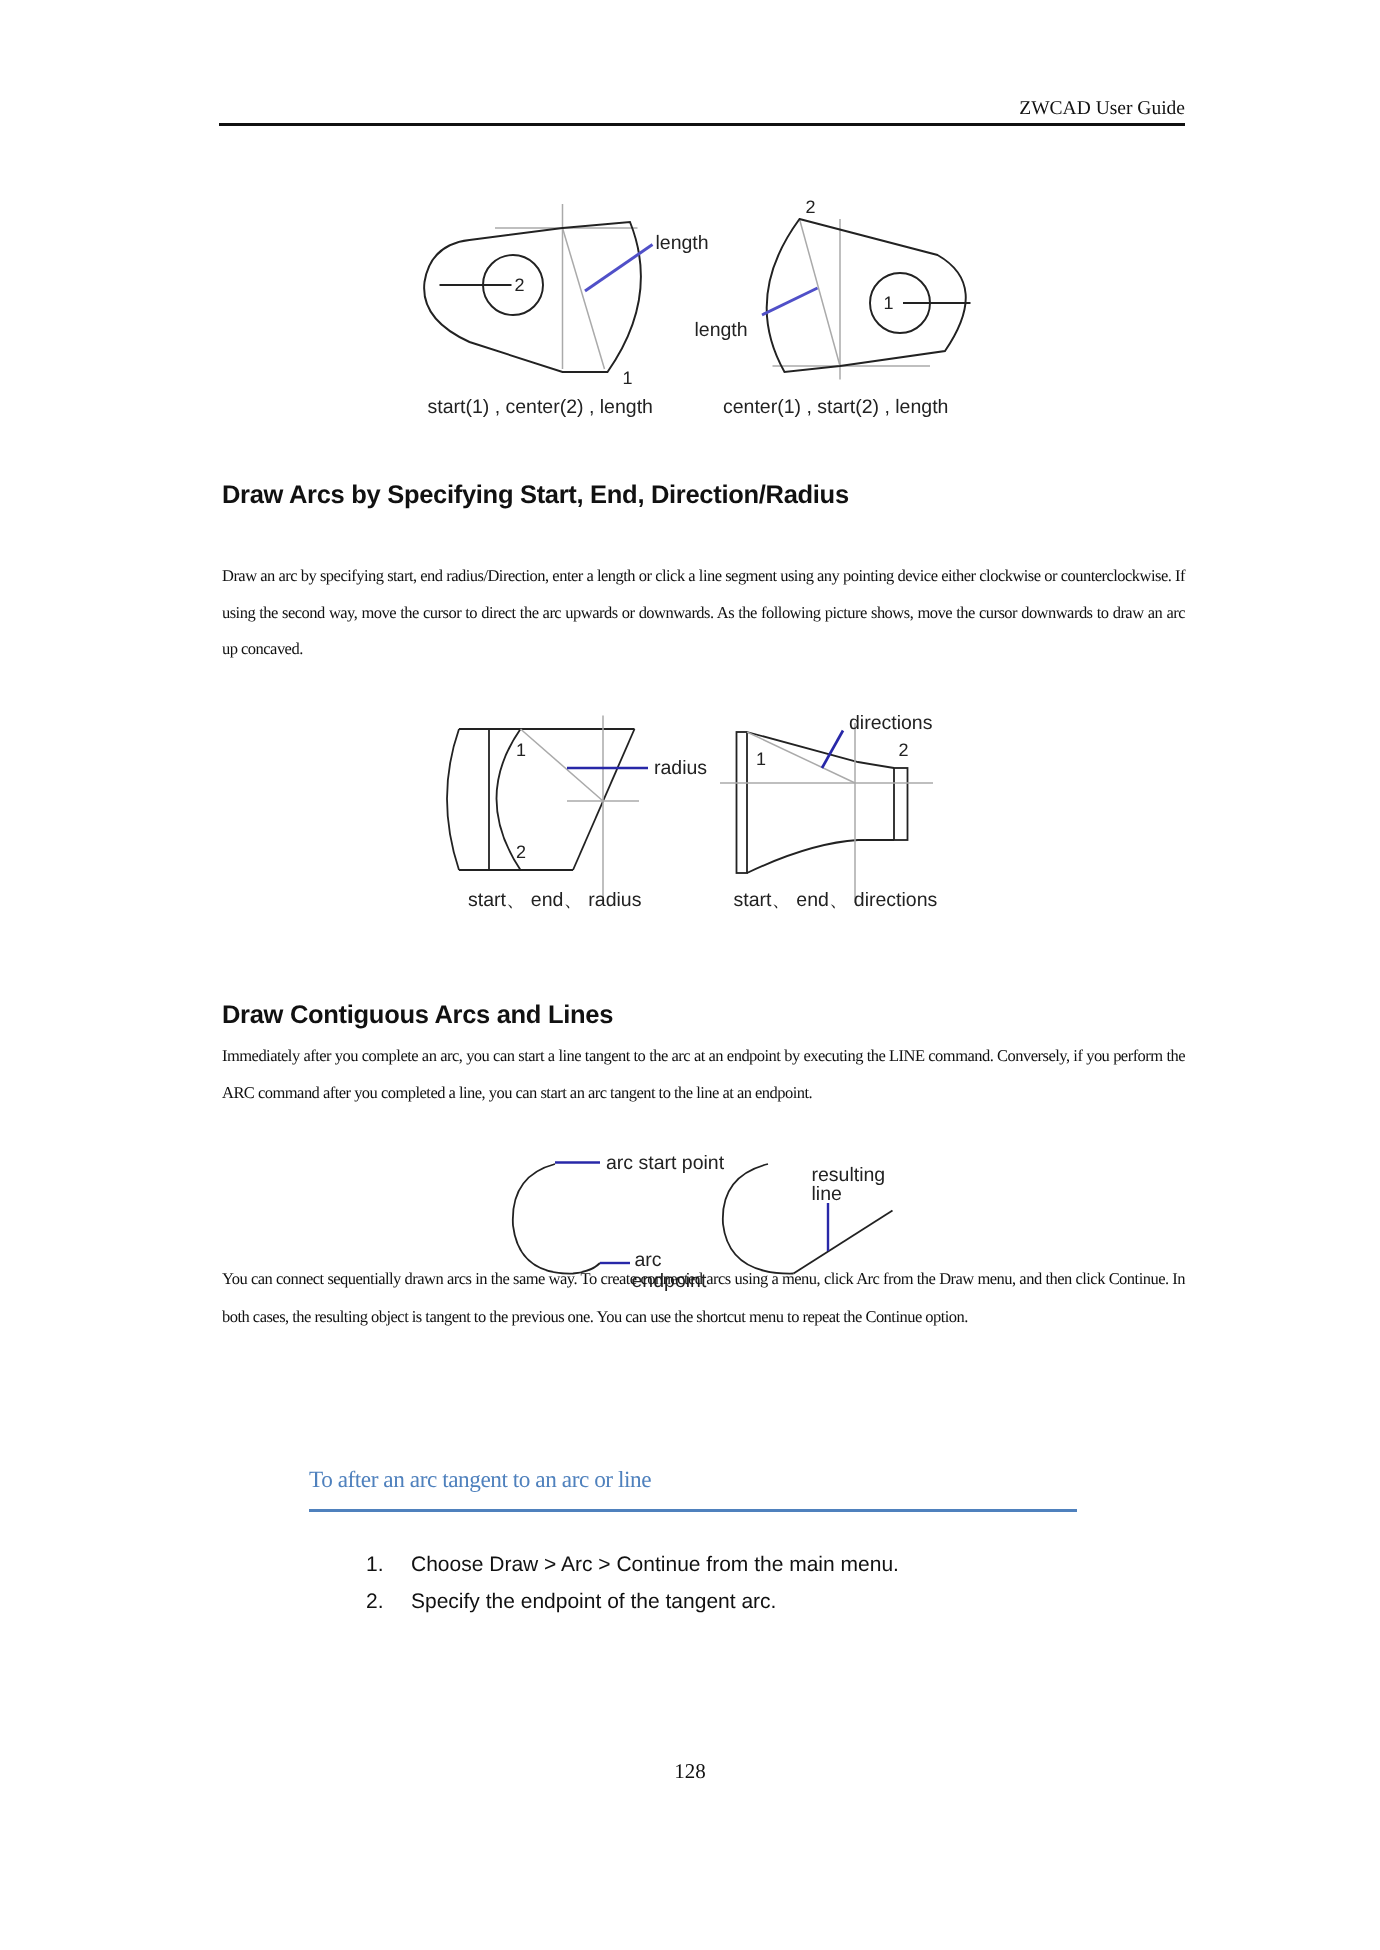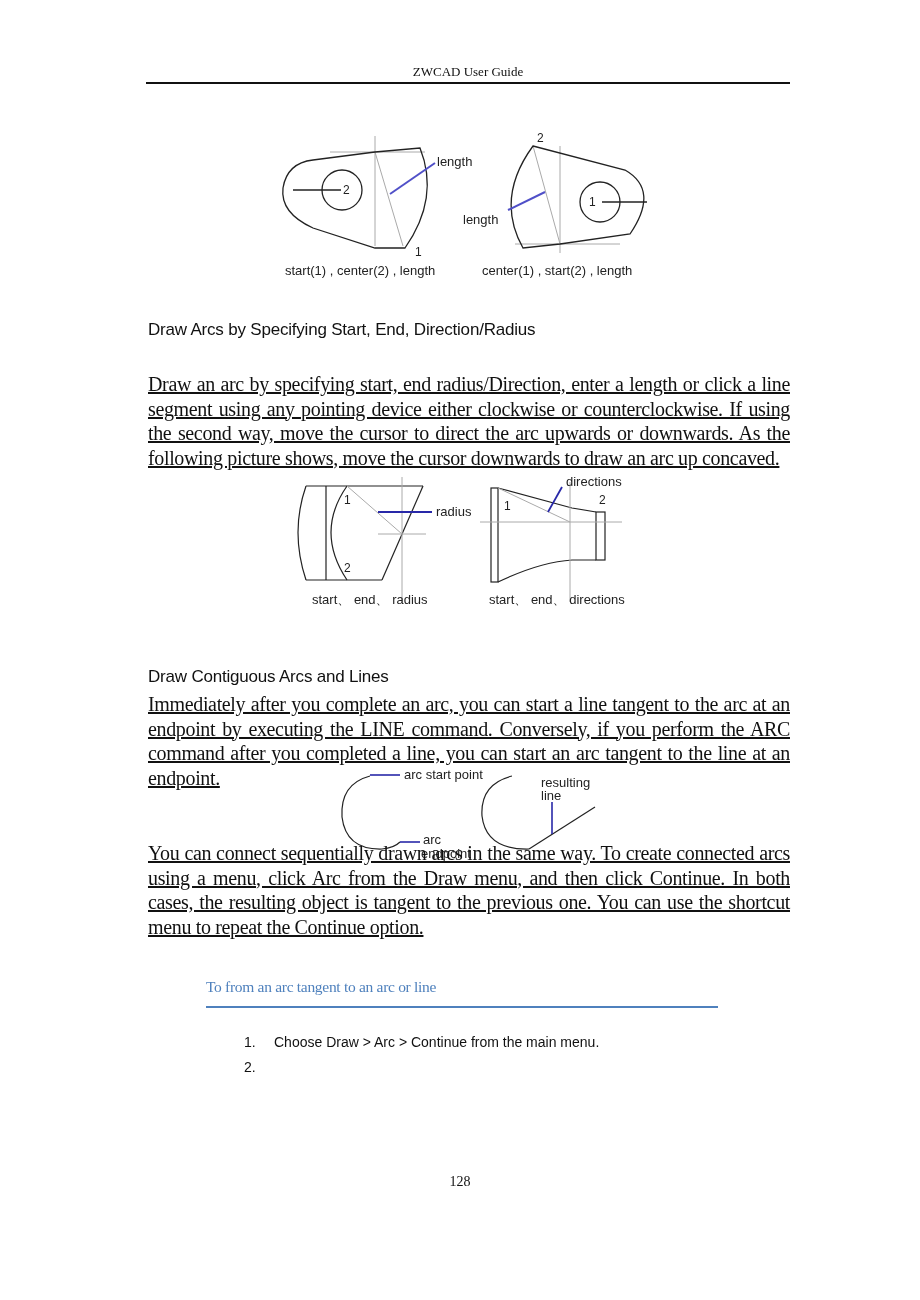--- a/index.html
+++ b/index.html
@@ -1,23 +1,23 @@
 <!DOCTYPE html>
 <html><head>
   <meta charset="utf-8">
   <style>
     html, body { margin: 0; padding: 0; background: #ffffff; }
     body { width: 920px; height: 1300px; position: relative; overflow: hidden; color: #111; }
     .serif { font-family: "Liberation Serif", "DejaVu Serif", serif; }
     .sans { font-family: "Liberation Sans", "DejaVu Sans", sans-serif; }
-    .hdr { position: absolute; left: 146px; top: 64px; width: 644px; text-align: center; font-size: 13px; }
+    .hdr { position: absolute; left: 146px; top: 64px; width: 644px; text-align: right; font-size: 13px; }
     .hdr-rule { position: absolute; left: 146px; top: 82px; width: 644px; height: 1px; background: #111; border-bottom: 1px solid #111; }
     .fig { position: absolute; }
-    .h2 { position: absolute; left: 148px; font-size: 17px; font-weight: normal; letter-spacing: -0.2px; }
-    .para { position: absolute; left: 148px; width: 642px; font-size: 20px; line-height: 24.5px; text-align: justify; letter-spacing: -0.35px; text-decoration: underline; }
+    .h2 { position: absolute; left: 148px; font-size: 17px; font-weight: bold; letter-spacing: -0.2px; }
+    .para { position: absolute; left: 148px; width: 642px; font-size: 11px; line-height: 24.5px; text-align: justify; letter-spacing: -0.35px; }
     .proc { position: absolute; left: 206px; top: 978px; font-size: 15.5px; color: #4f81bd; letter-spacing: -0.3px; }
     .proc-rule { position: absolute; left: 206px; top: 1006px; width: 512px; height: 1.5px; background: #4f81bd; }
     .steps { position: absolute; left: 244px; top: 1030px; font-size: 14px; line-height: 25px; }
     .step { display: flex; }
     .step-num { width: 30px; }
     .pnum { position: absolute; left: 0; top: 1174px; width: 920px; text-align: center; font-size: 14px; }
     svg text { font-family: "Liberation Sans", "DejaVu Sans", sans-serif; fill: #222; }
   </style>
 </head>
 <body>
@@ -106,26 +106,27 @@
     <path d="M 180 14 Q 148 22 150 54 Q 154 88 197 87" fill="none" stroke="#222" stroke-width="1.2"></path>
     <line x1="197" y1="87" x2="263" y2="45" stroke="#222" stroke-width="1.2"></line>
     <line x1="220" y1="40" x2="220" y2="72" stroke="#2828a8" stroke-width="1.6"></line>
     <text x="209" y="25" font-size="13">resulting</text>
     <text x="209" y="38" font-size="13">line</text>
   </g>
 </svg>
 
 <div class="para serif" style="top:841px">You can connect sequentially drawn arcs in the same way. To create connected arcs using a menu, click Arc from the Draw menu, and then click Continue. In both cases, the resulting object is tangent to the previous one. You can use the shortcut menu to repeat the Continue option.</div>
 
-<div class="proc serif">To from an arc tangent to an arc or line</div>
+<div class="proc serif">To after an arc tangent to an arc or line</div>
 <div class="proc-rule"></div>
 
 <div class="steps sans">
   <div class="step">
     <span class="step-num">1.</span>
     <span>Choose Draw &gt; Arc &gt; Continue from the main menu.</span>
   </div>
   <div class="step">
     <span class="step-num">2.</span>
+    <span>Specify the endpoint of the tangent arc.</span>
   </div>
 </div>
 
 <div class="pnum serif">128</div>
 
 </body></html>

